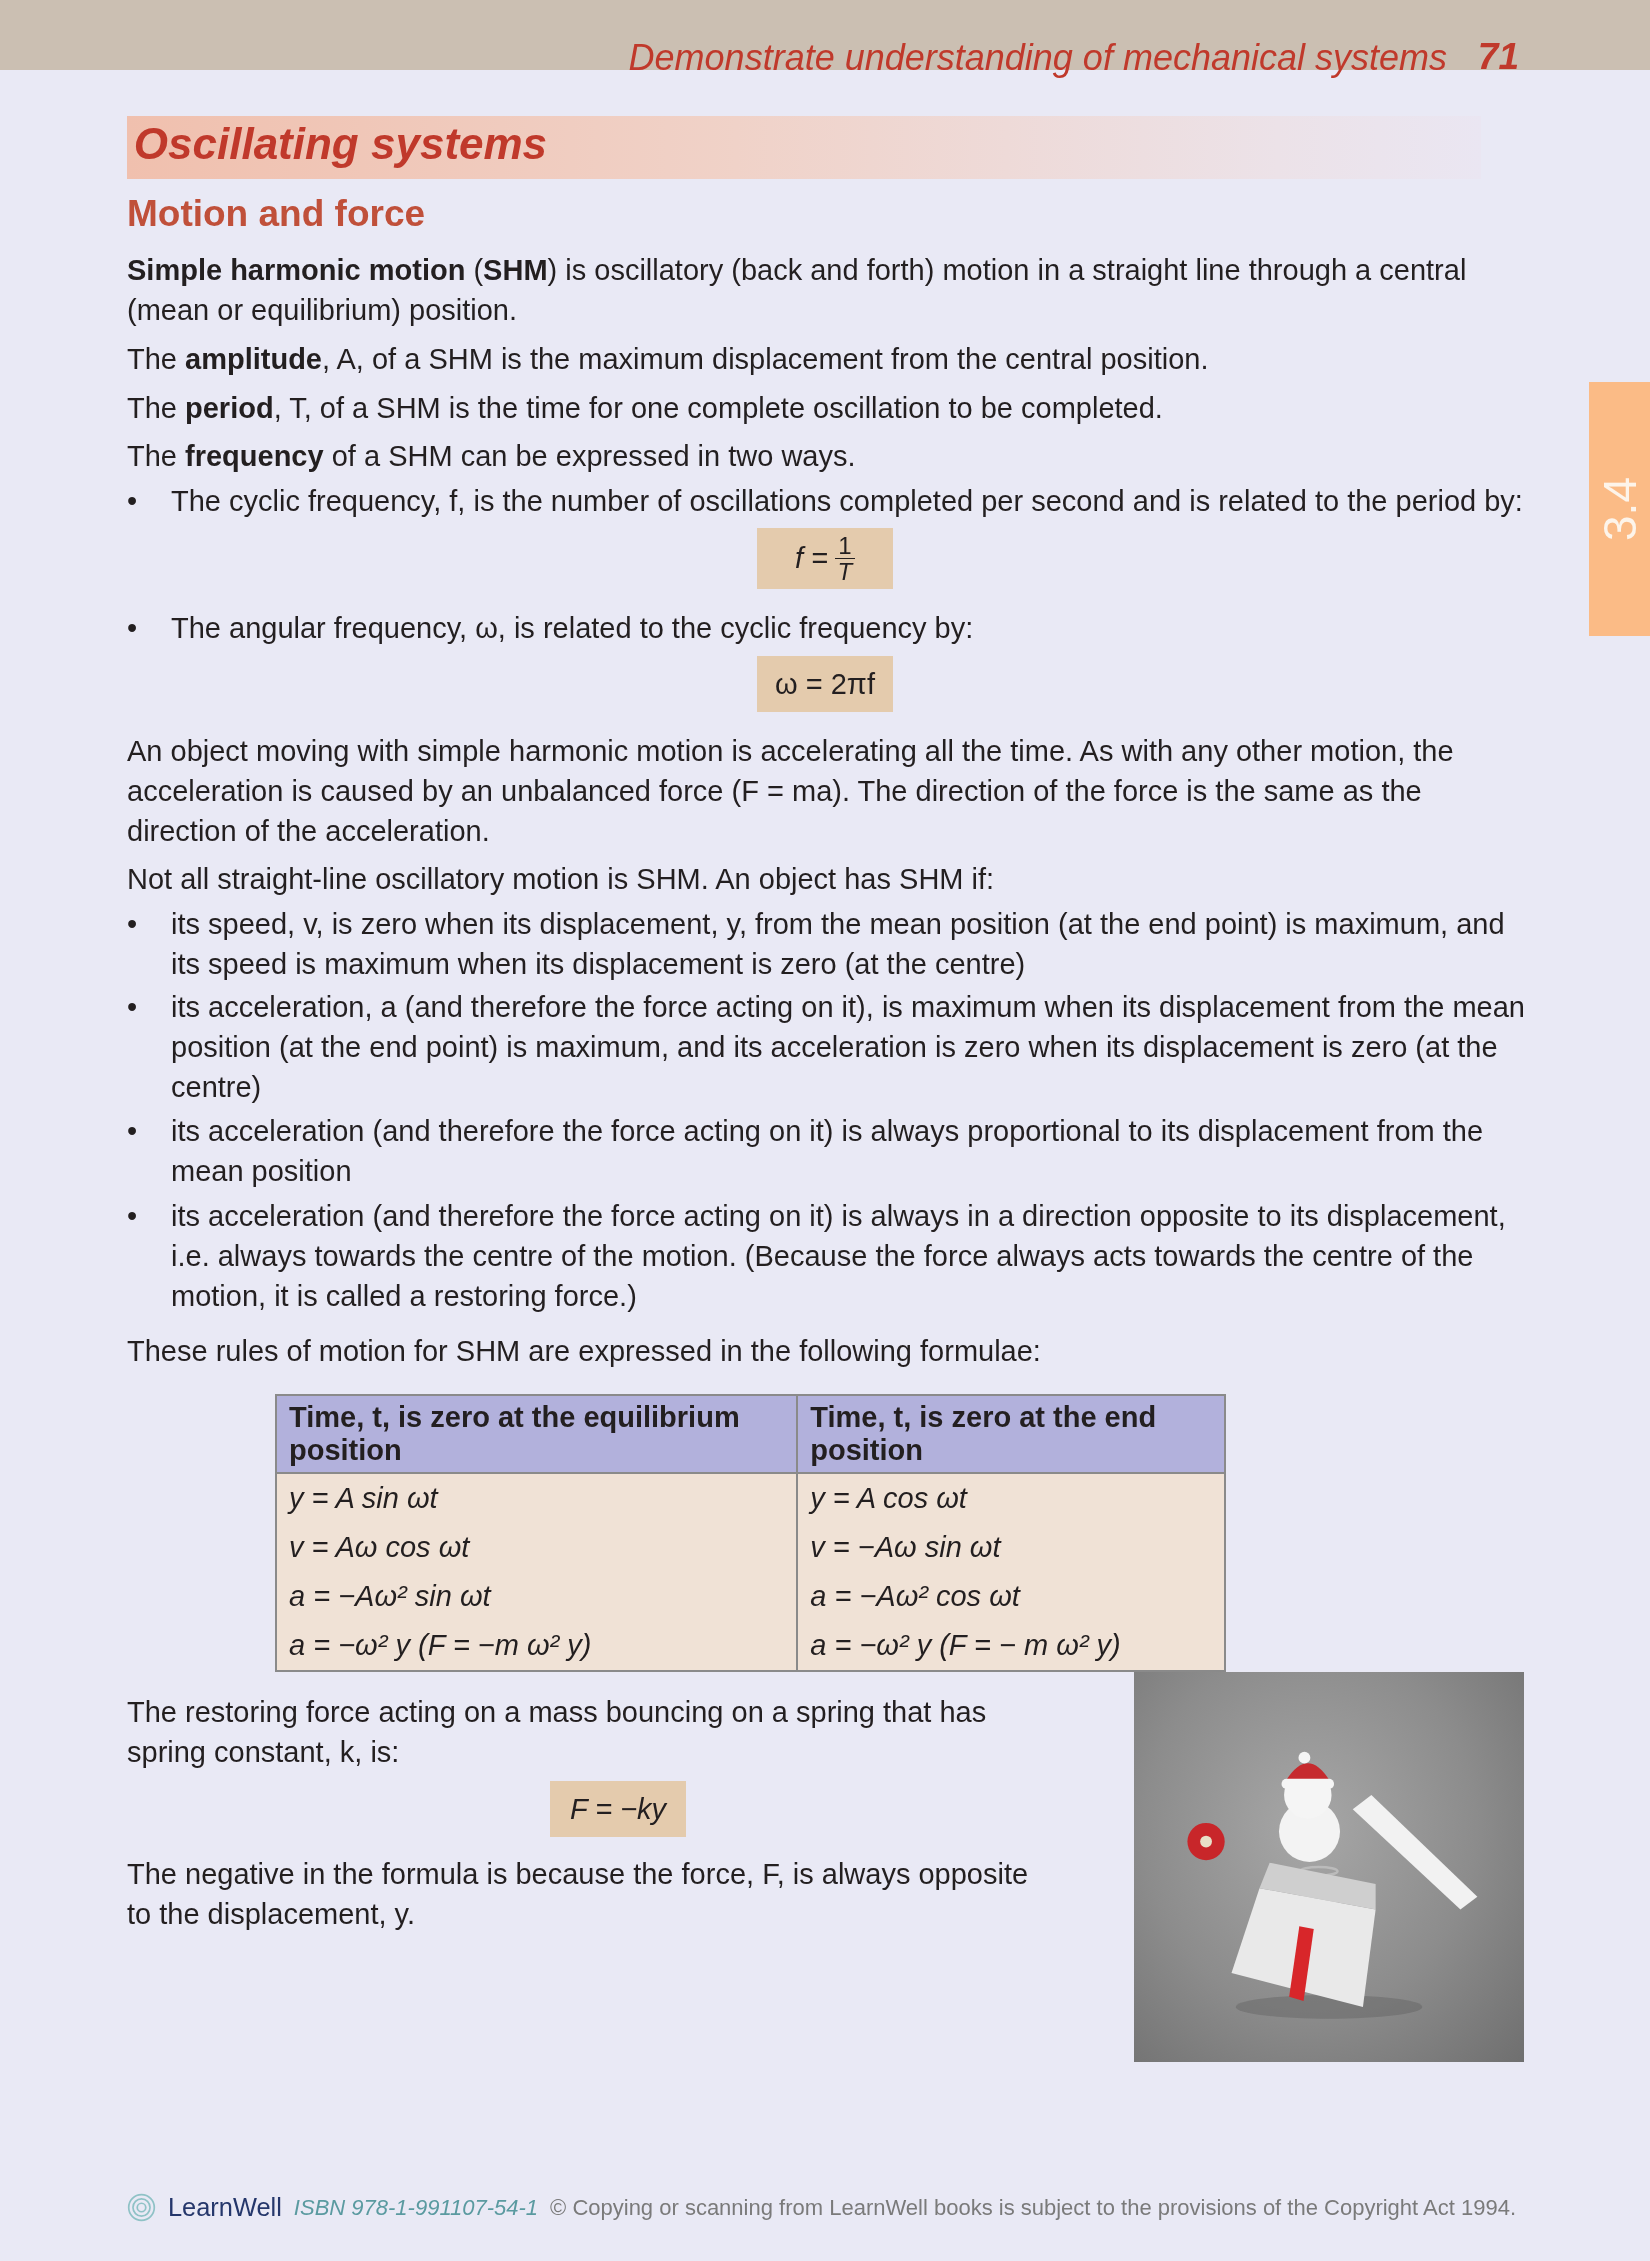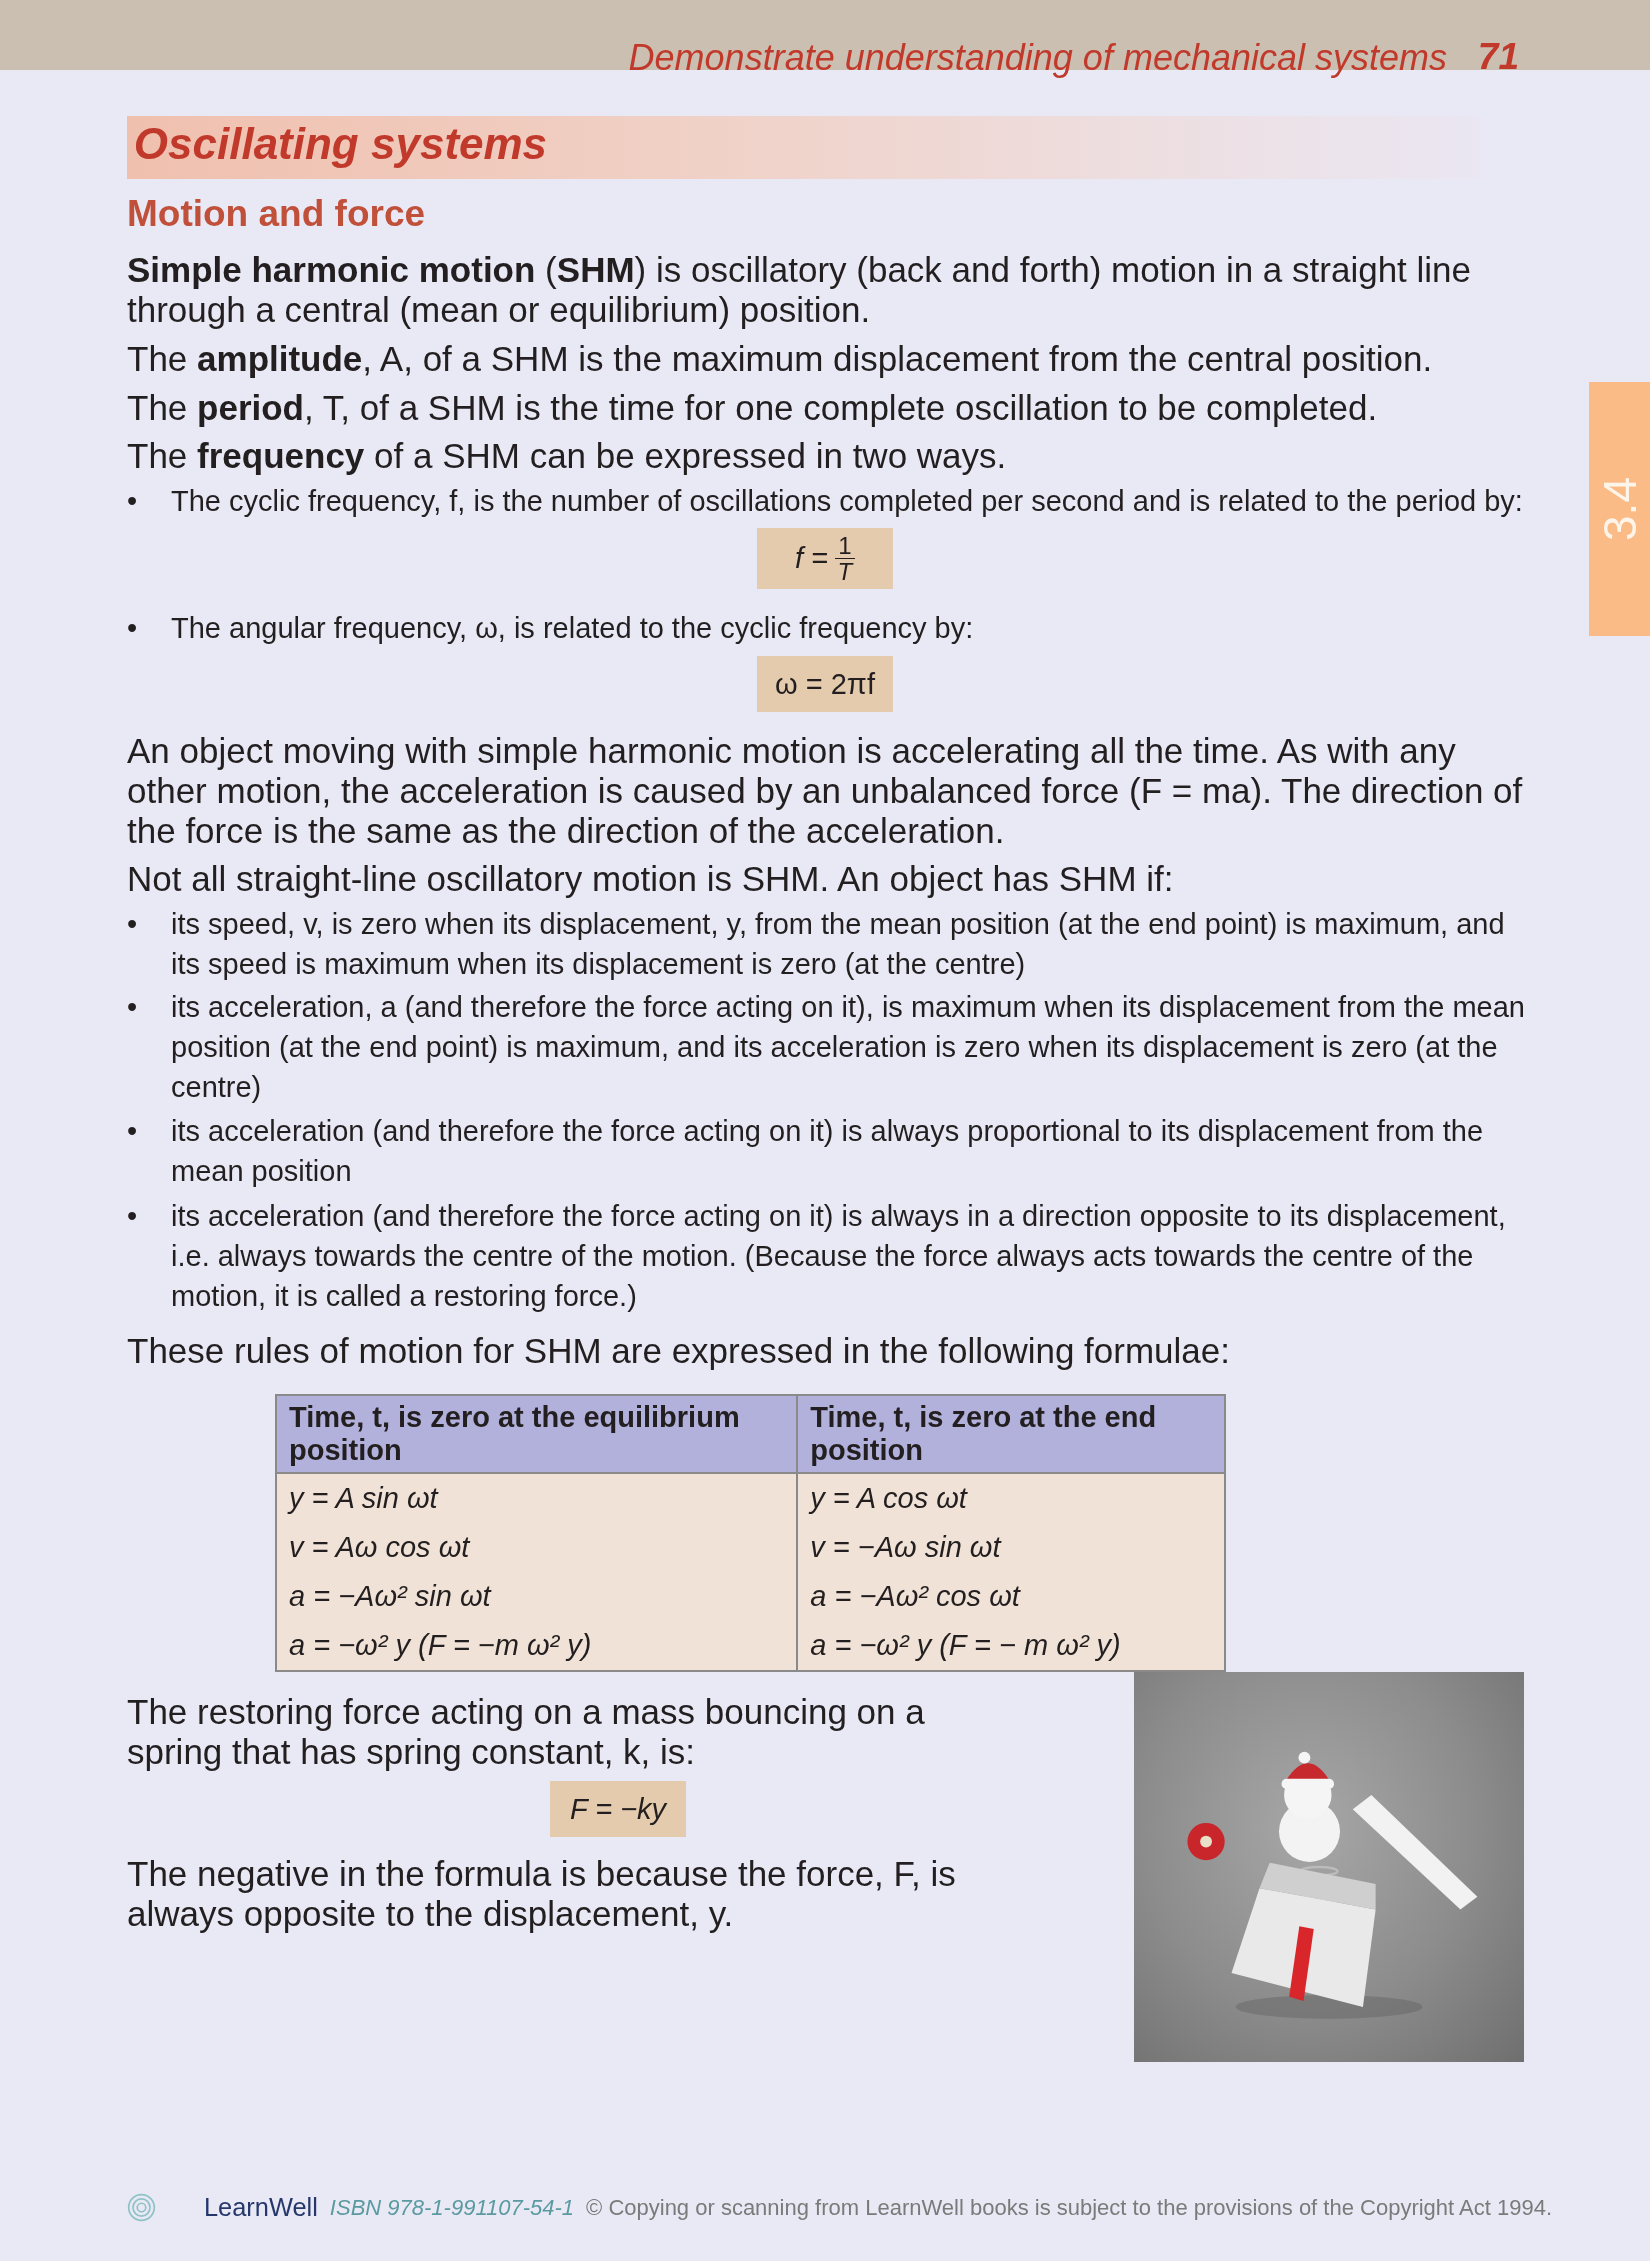--- a/index.html
+++ b/index.html
@@ -8,33 +8,33 @@
   .hdr{position:absolute;left:0;top:0;width:1651px;height:70px;background:#cbbfb2;}
   .hdr-title{position:absolute;right:204px;top:37px;font-size:36px;font-style:italic;color:#c0392b;}
   .hdr-page{position:absolute;right:132px;top:36px;font-size:37px;font-style:italic;font-weight:bold;color:#c0392b;}
   .side-tab{position:absolute;left:1589px;top:382px;width:61px;height:254px;background:#fbbb86;}
   .side-tab span{position:absolute;left:50%;top:50%;transform:translate(-50%,-50%) rotate(-90deg);
        font-size:46px;color:#fdf4ea;white-space:nowrap;}
   .section-band{position:absolute;left:127px;top:116px;width:1354px;height:63px;
        background:linear-gradient(90deg,#f0c0ae 0%,#f0d2c8 45%,#ece2e8 85%,#eae6f2 100%);}
   .section-band span{position:absolute;left:6.8px;top:3.4px;font-size:44px;font-weight:bold;font-style:italic;color:#c0392b;}
   .subhead{position:absolute;left:127px;top:193px;font-size:37px;font-weight:bold;color:#c0503a;}
-  .p{position:absolute;left:127px;width:1399px;font-size:35px;line-height:40px;}
+  .p{position:absolute;left:127px;width:1399px;font-size:29px;line-height:40px;}
   .bul{position:absolute;left:127px;width:1399px;font-size:29px;line-height:40px;padding-left:44px;box-sizing:border-box;}
   .bul::before{content:"•";position:absolute;left:0;top:0;}
   .fbox{position:absolute;background:#e4cbad;display:flex;align-items:center;justify-content:center;font-size:29px;}
   .frac{display:inline-flex;flex-direction:column;align-items:center;font-size:24px;line-height:25.4px;margin-left:6.8px;}
   .frac .num{border-bottom:1.7px solid #231f20;padding:0 3.4px;}
   table.shm{position:absolute;left:275px;top:1394px;width:951px;border-collapse:collapse;border:2.5px solid #8a8a8a;font-size:29px;}
   table.shm th{background:#b2b1dc;text-align:left;padding:5.1px 12px;font-weight:bold;border:2.5px solid #8a8a8a;height:37px;}
   table.shm td{background:#f0e2d6;padding:0 12px;height:49px;font-style:italic;border-left:2.5px solid #8a8a8a;border-right:2.5px solid #8a8a8a;}
   .photo{position:absolute;left:1134px;top:1672px;width:390px;height:390px;
        background:radial-gradient(ellipse at 45% 40%,#a7a7a7 0%,#8c8c8c 55%,#6f6f6f 100%);}
   .footer{position:absolute;left:127px;top:2193px;font-size:22px;display:flex;align-items:center;gap:12px;}
-  .footer .brand{color:#25376b;font-size:25.4px;margin-left:36px;}
+  .footer .brand{color:#25376b;font-size:25.4px;}
   .footer .isbn{color:#5a9aa0;font-style:italic;}
   .footer .copy{color:#7a7a7a;}
 </style>
 </head>
 <body>
 
 <div class="hdr">
   <span class="hdr-title">Demonstrate understanding of mechanical systems</span>
   <span class="hdr-page">71</span>
 </div>

